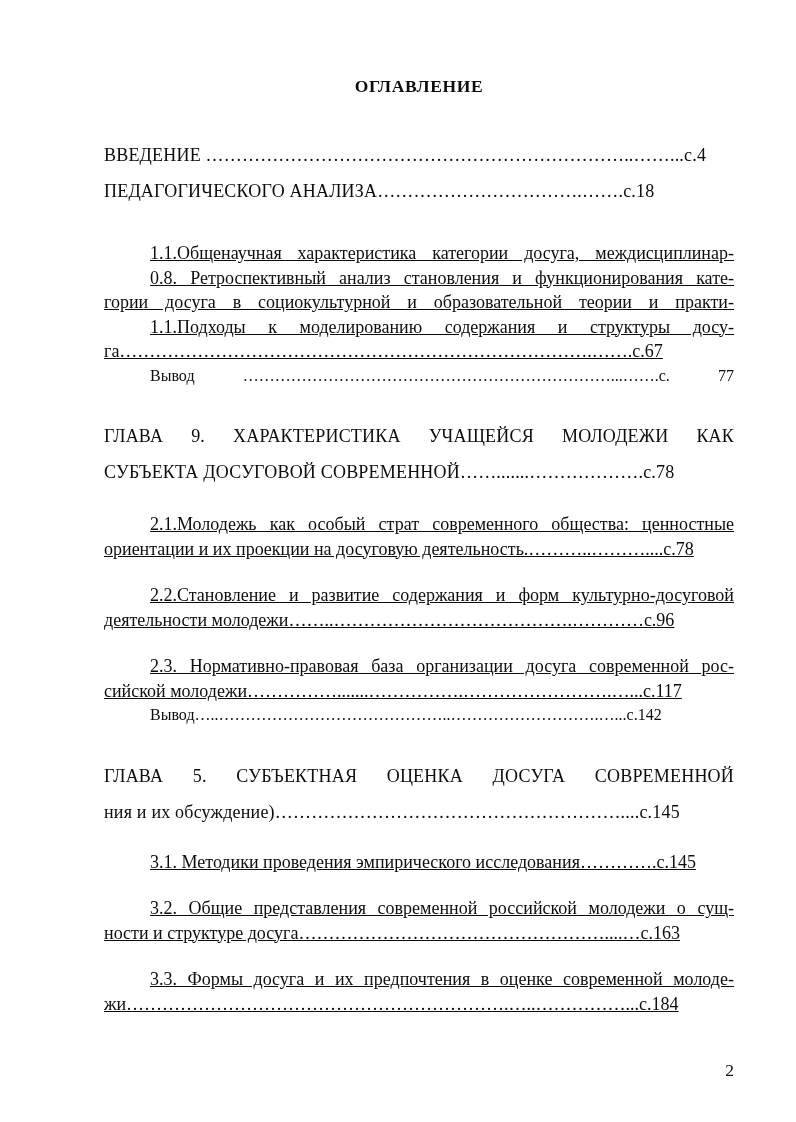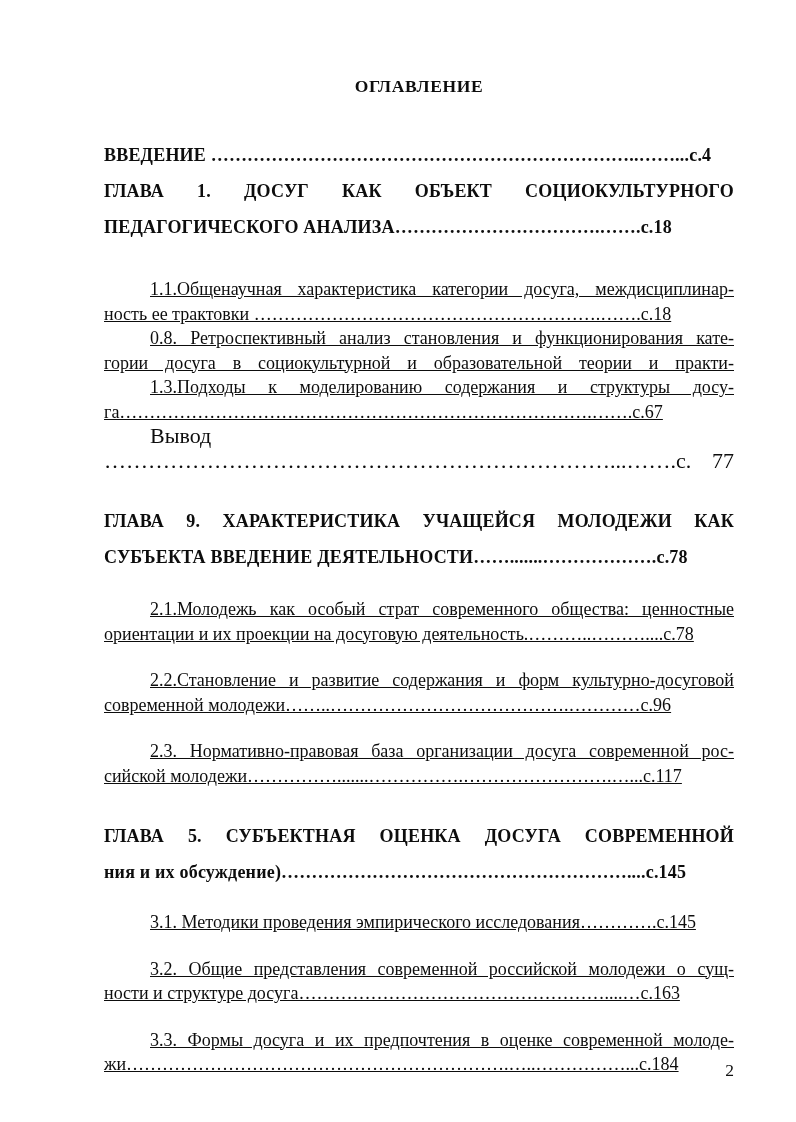--- a/index.html
+++ b/index.html
@@ -31,21 +31,21 @@
     font-weight: bold;
     font-size: 17.5px;
     letter-spacing: 0.6px;
     margin-top: 76px;
     margin-bottom: 0;
     line-height: 1.2;
   }
 
   
   .chapter {
-    font-weight: bold;
+    font-weight: normal;
     font-size: 18px;
     line-height: 36px;
     text-align: justify;
     text-align-last: justify;
     margin: 0;
     letter-spacing: 0.2px;
   }
   .chapter.nojust {
     text-align: justify;
     text-align-last: left;
@@ -66,21 +66,21 @@
     text-decoration: underline;
   }
   .section.last-left {
     text-align-last: left;
   }
   .section.noindent {
     text-indent: 0;
   }
 
   .vyvod {
-    font-size: 22px;
+    font-size: 16px;
     line-height: 24.5px;
     text-align: justify;
     text-align-last: justify;
     margin: 0;
     text-indent: 46px;
   }
 
   
   .gap-intro   { height: 40px; }
   .gap-ch1subs { height: 32px; }
@@ -103,56 +103,55 @@
 
 <div id="page">
   <div class="content">
 
     <div class="doc-title">ОГЛАВЛЕНИЕ</div>
 
     <div class="gap-intro"></div>
 
     <p class="chapter nojust">ВВЕДЕНИЕ ……………………………………………………………..……...с.4</p>
 
-    <p class="chapter">ГЛАВА 1. ДОСУГ КАК ОБЪЕКТ СОЦИОКУЛЬТУРНОГО</p>
     <p class="chapter nojust">ПЕДАГОГИЧЕСКОГО АНАЛИЗА…………………………….…….с.18</p>
 
     <div class="gap-ch1subs"></div>
 
     <p class="section">1.1.Общенаучная характеристика категории досуга, междисциплинар-</p>
-    <p class="section noindent last-left">ность ее трактовки  ………………………………………………….…….с.18</p>
 
     <p class="section">0.8. Ретроспективный анализ становления и функционирования кате-</p>
     <p class="section noindent">гории досуга в социокультурной и образовательной теории и практи-</p>
 
-    <p class="section">1.3.Подходы к моделированию содержания и структуры досу-</p>
+    <p class="section">1.1.Подходы к моделированию содержания и структуры досу-</p>
     <p class="section noindent last-left">га…………………………………………………………………….…….с.67</p>
 
     <p class="vyvod last-left">Вывод ……………………………………………………………...…….с. 77</p>
 
     <div class="gap-before-ch2"></div>
 
     <p class="chapter">ГЛАВА 9. ХАРАКТЕРИСТИКА УЧАЩЕЙСЯ МОЛОДЕЖИ   КАК</p>
-    <p class="chapter nojust">СУБЪЕКТА ВВЕДЕНИЕ ДЕЯТЕЛЬНОСТИ…….......……………….с.78</p>
+    <p class="chapter nojust">СУБЪЕКТА ДОСУГОВОЙ СОВРЕМЕННОЙ…….......……………….с.78</p>
 
     <div class="gap-sec"></div>
 
     <p class="section">2.1.Молодежь как особый страт современного общества: ценностные</p>
     <p class="section noindent last-left">ориентации и их проекции на досуговую деятельность.………..………....с.78</p>
 
     <div class="gap-sec"></div>
 
     <p class="section">2.2.Становление и развитие содержания и форм культурно-досуговой</p>
-    <p class="section noindent last-left">современной молодежи……..………………………………….…………с.96</p>
+    <p class="section noindent last-left">деятельности молодежи……..………………………………….…………с.96</p>
 
     <div class="gap-sec"></div>
 
     <p class="section">2.3. Нормативно-правовая база организации досуга современной рос-</p>
     <p class="section noindent last-left">сийской молодежи…………….......…………….…………………….…...с.117</p>
 
+    <p class="vyvod last-left">Вывод…..……………………………………..……………………….…...с.142</p>
 
     <div class="gap-before-ch3"></div>
 
     <p class="chapter">ГЛАВА 5. СУБЪЕКТНАЯ ОЦЕНКА ДОСУГА СОВРЕМЕННОЙ</p>
     <p class="chapter nojust lc">ния и их обсуждение)…………………………………………………....с.145</p>
 
     <div class="gap-small"></div>
 
     <p class="section last-left">3.1. Методики проведения эмпирического исследования………….с.145</p>
 

